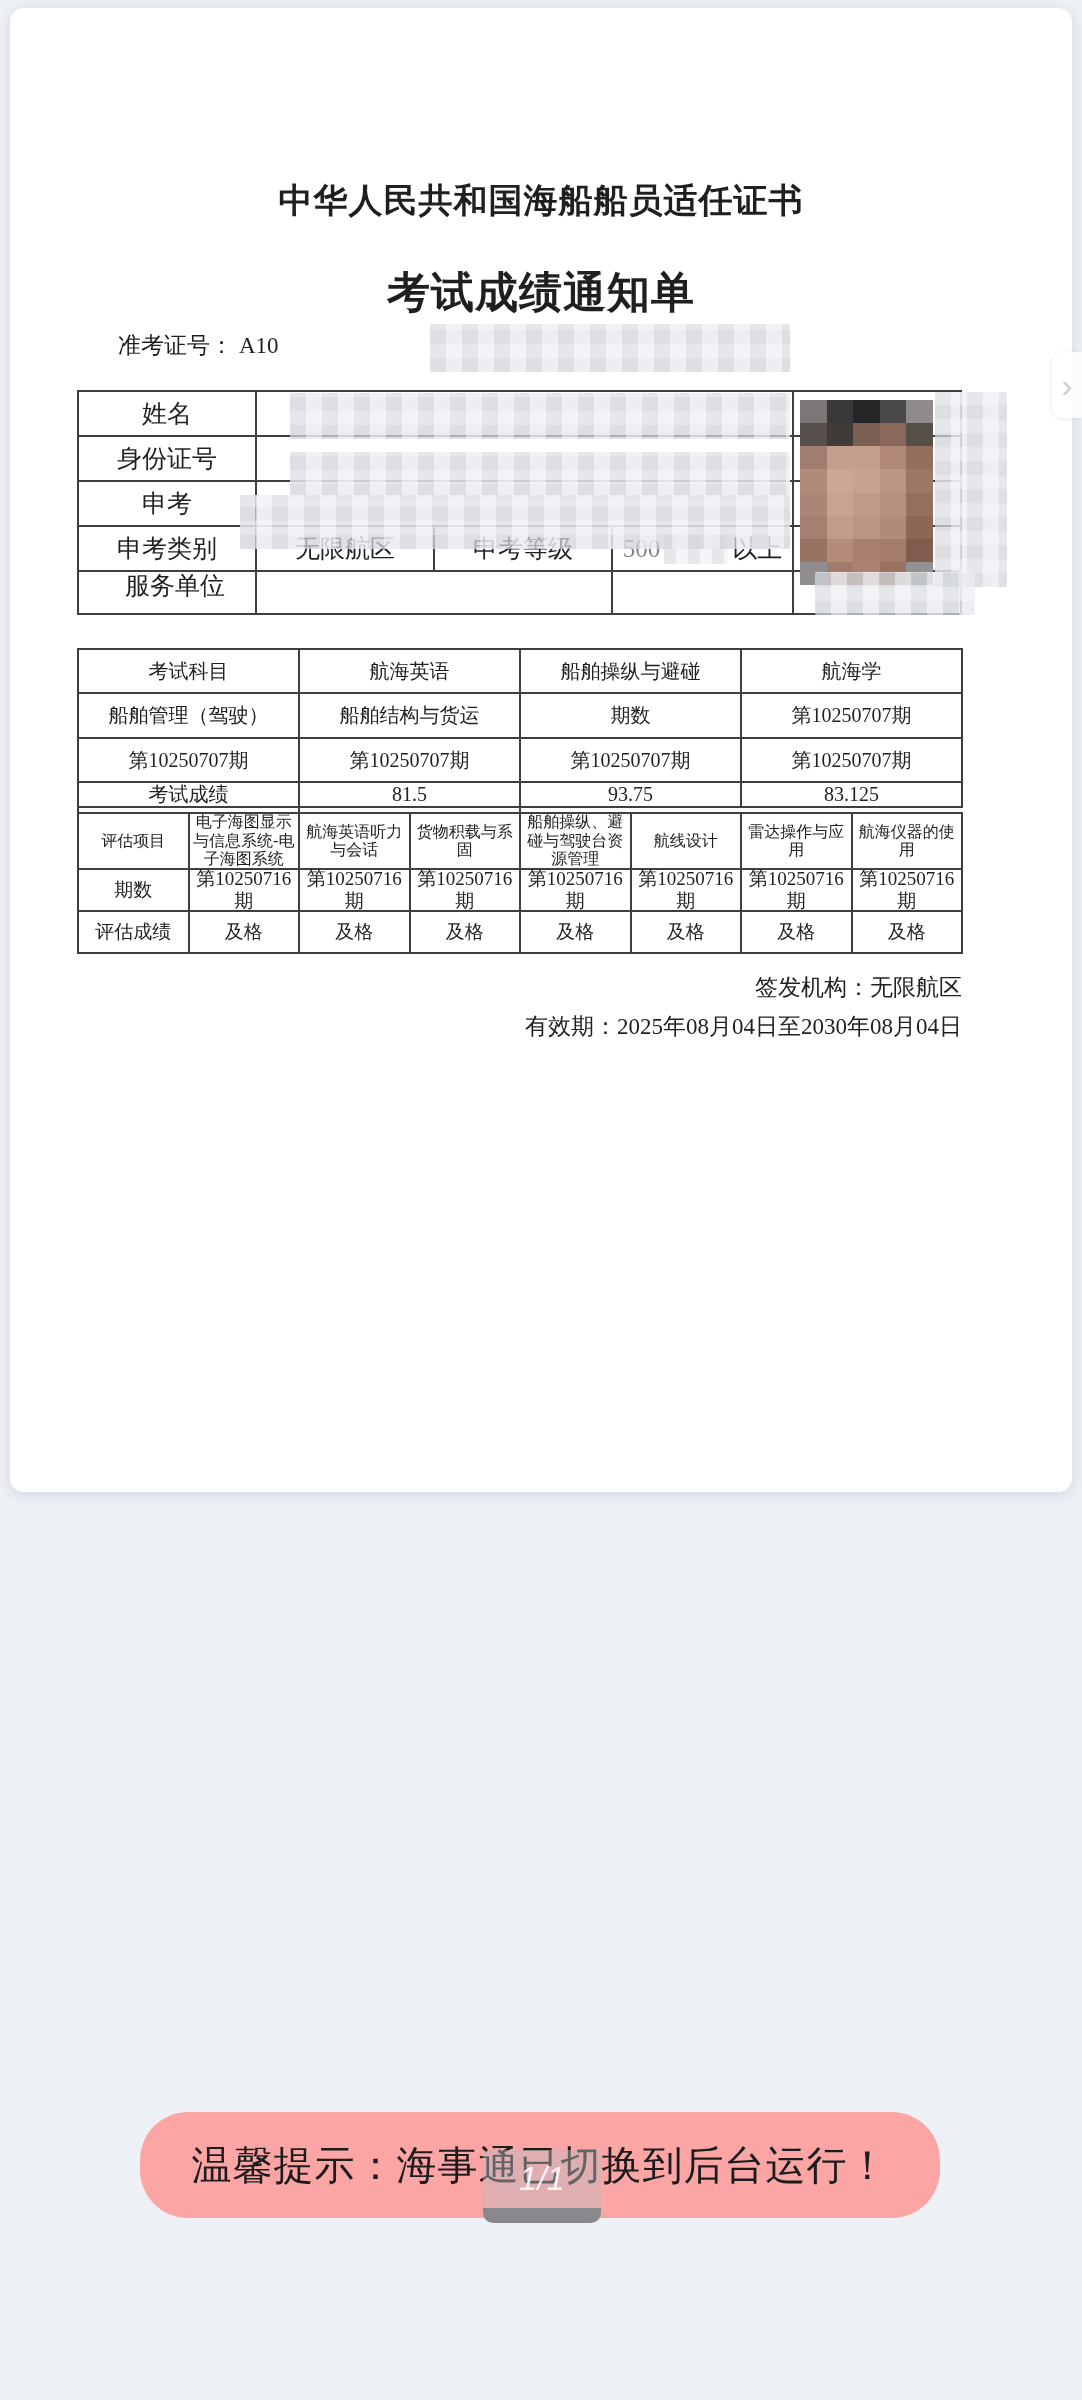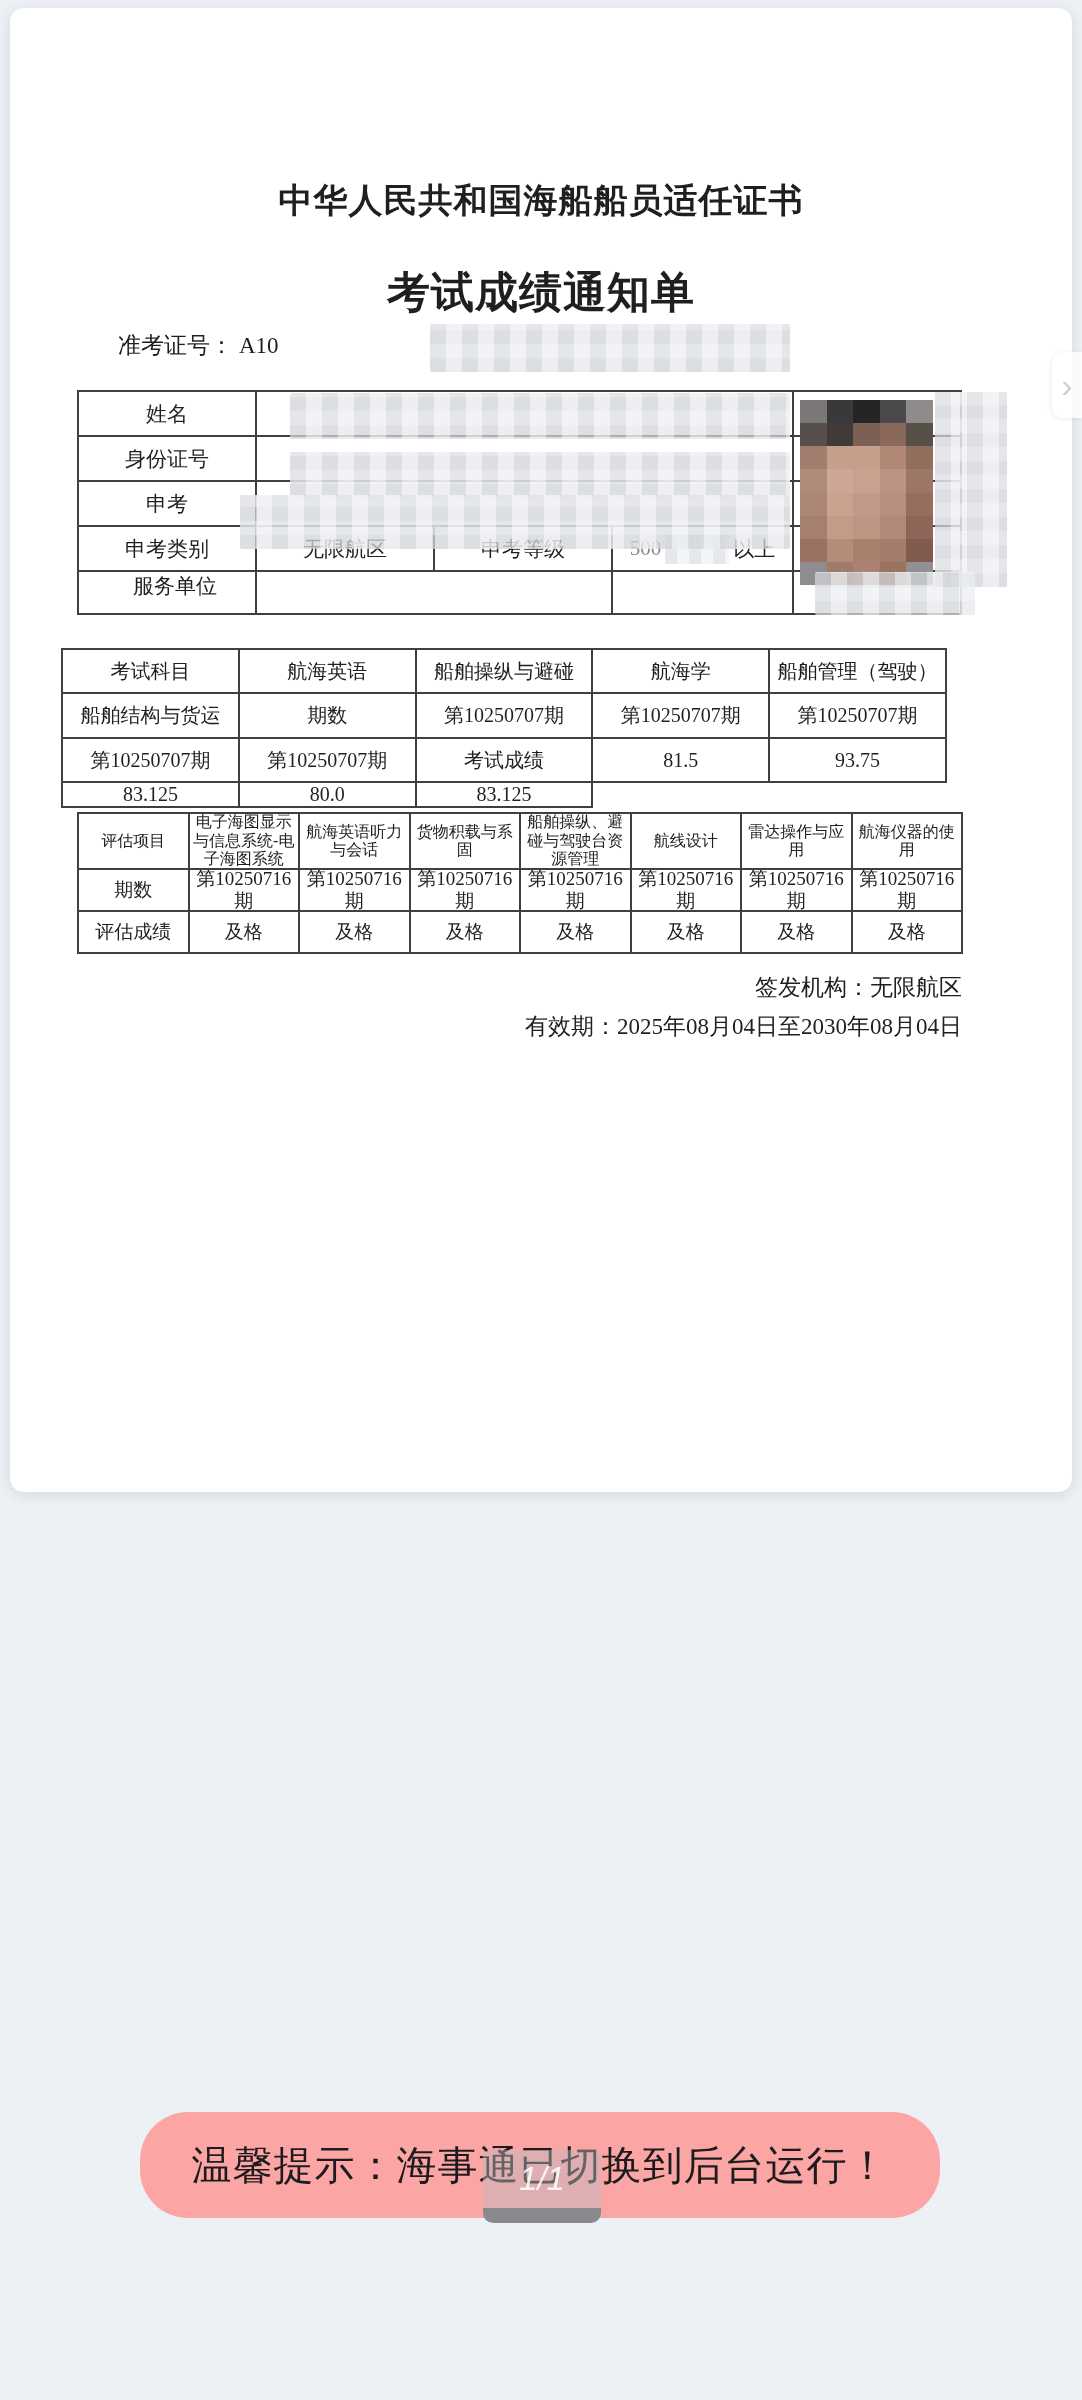--- a/index.html
+++ b/index.html
@@ -30,34 +30,34 @@
   .grid-table{
     position:absolute;display:grid;background:#fff;z-index:2;
     border-top:2px solid #3f3f3f;border-left:2px solid #3f3f3f;
     box-sizing:border-box;
   }
   .grid-table>div{
     border-right:2px solid #3f3f3f;border-bottom:2px solid #3f3f3f;
     display:flex;align-items:center;justify-content:center;text-align:center;
     box-sizing:border-box;padding:0 3px;font-size:20px;line-height:1.15;
   }
-  .exam{left:61px;top:648px;width:886px;grid-template-columns:repeat(5,1fr);grid-template-rows:44px 45px 44px;}
+  .exam{left:77px;top:648px;width:886px;grid-template-columns:repeat(4,1fr);grid-template-rows:44px 45px 44px;}
   .assess{left:77px;top:812px;width:886px;grid-template-columns:repeat(8,1fr);grid-template-rows:56px 42px 42px;}
   .assess>div{font-size:19px;}
   .assess .hd{font-size:16px;}
   
   .info-table{
     position:absolute;left:77px;top:390px;width:885px;height:225px;
     border:2px solid #3f3f3f;box-sizing:border-box;background:#fff;z-index:2;
   }
   .info-table .hl{position:absolute;left:0;height:2px;background:#3f3f3f;width:100%;}
   .info-table .vl{position:absolute;width:2px;background:#3f3f3f;}
   .info-cell{
     position:absolute;display:flex;align-items:center;justify-content:center;
-    text-align:center;font-size:21px;box-sizing:border-box;
+    text-align:center;font-size:25px;box-sizing:border-box;
   }
   .faint{opacity:.55;}
   
   .redact{
     position:absolute;z-index:4;border-radius:2px;
     background:
       repeating-linear-gradient(90deg, rgba(205,208,214,.45) 0 16px, rgba(238,240,243,.65) 16px 32px),
       repeating-linear-gradient(0deg, rgba(216,219,224,.55) 0 14px, rgba(246,247,249,.75) 14px 28px);
   }
   .redact-inline{

